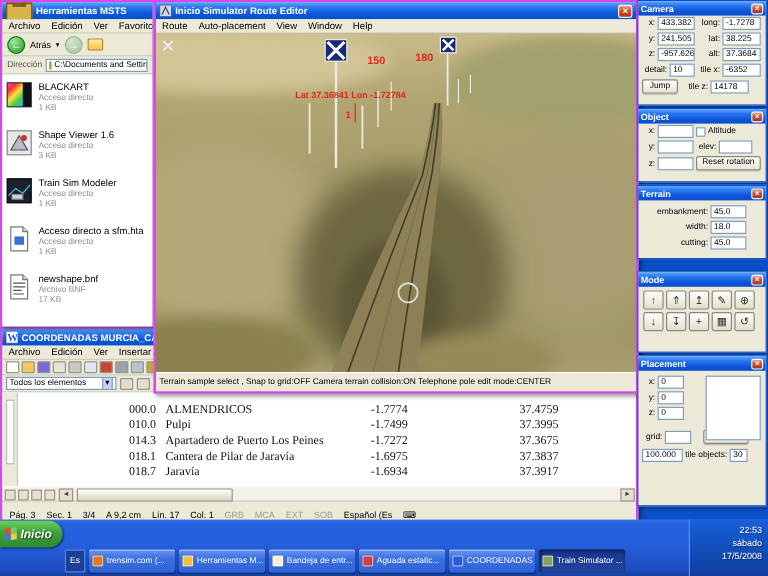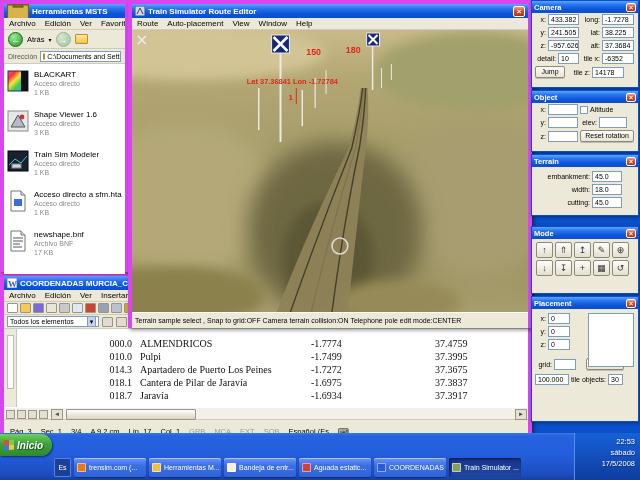--- a/index.html
+++ b/index.html
@@ -1,21 +1,21 @@
 <!DOCTYPE html>
 <html><head>
 <meta charset="utf-8">
 <style>
   *{margin:0;padding:0;box-sizing:border-box}
   html,body{background:#444}
   #screen{position:relative;width:640px;height:480px;background:#0b50c8;overflow:hidden;
     font-family:"Liberation Sans",sans-serif;font-size:8px;color:#000}
 
   
-  .win{position:absolute;border:4px solid #d946ef;background:#86efac;box-shadow:2px 2px 4px rgba(0,0,0,.45)}
+  .win{position:absolute;border:2px solid #d946ef;background:#86efac;box-shadow:2px 2px 4px rgba(0,0,0,.45)}
   .titlebar{display:flex;align-items:center;gap:3px;height:14px;padding:0 3px;
     background:linear-gradient(180deg,#5ea6ff 0%,#2a76f0 30%,#0c55d8 70%,#0a4ed0 100%);
     color:#fff;font-weight:700;font-size:8px;white-space:nowrap;overflow:hidden}
   .x-btn{margin-left:auto;width:12px;height:11px;flex:0 0 auto;border:1px solid #fff;border-radius:2px;
     background:linear-gradient(180deg,#f59a83,#dd4b2b 45%,#b23015);color:#fff;font-size:8px;line-height:9px;
     text-align:center;font-weight:700;cursor:default}
   .menubar{display:flex;gap:9px;background:#ece9d8;border-bottom:1px solid #cfcbbd;
     padding:1px 5px;height:12px;font-size:8px;white-space:nowrap;overflow:hidden}
   .inp{background:#fff;border:1px solid #7f9db9;font-size:7px;line-height:9px;height:11px;padding:0 2px;
     white-space:nowrap;overflow:hidden}
@@ -308,21 +308,21 @@
       <span>⌨</span>
     </div>
   </div>
 
   <div class="win" id="reditor">
     <div class="titlebar">
       <svg width="10" height="10" viewBox="0 0 10 10">
           <rect width="10" height="10" fill="#cfd8e8" stroke="#446"></rect>
           <path d="M2 8 L5 2 L8 8" stroke="#446" fill="none"></path>
         </svg>
-      <span>Train Simulator Route Editor</span>
+      <span>Inicio Simulator Route Editor</span>
       <span class="x-btn">×</span>
     </div>
     <div class="menubar">
       <span>Route</span>
       <span>Auto-placement</span>
       <span>View</span>
       <span>Window</span>
       <span>Help</span>
     </div>
 

